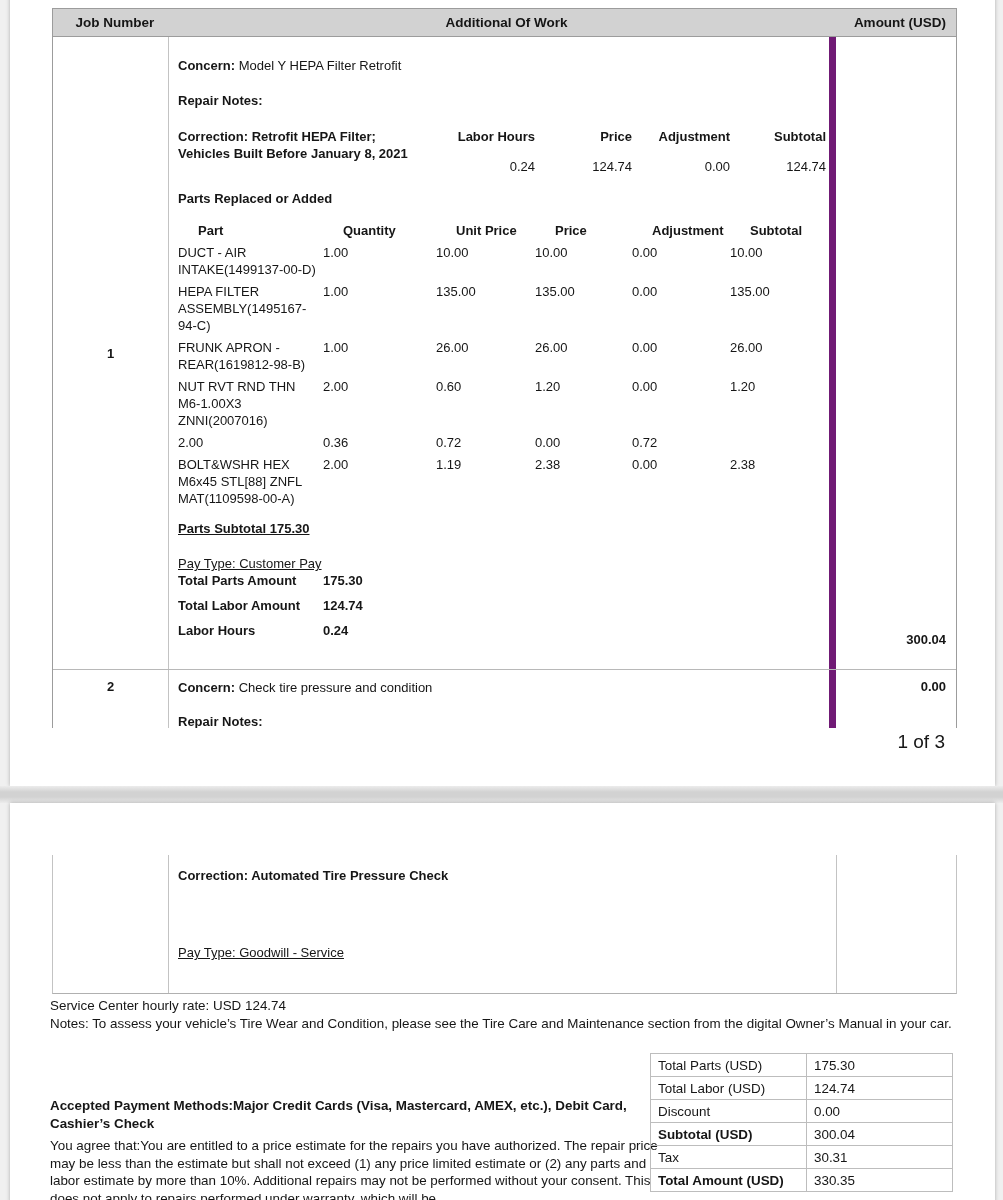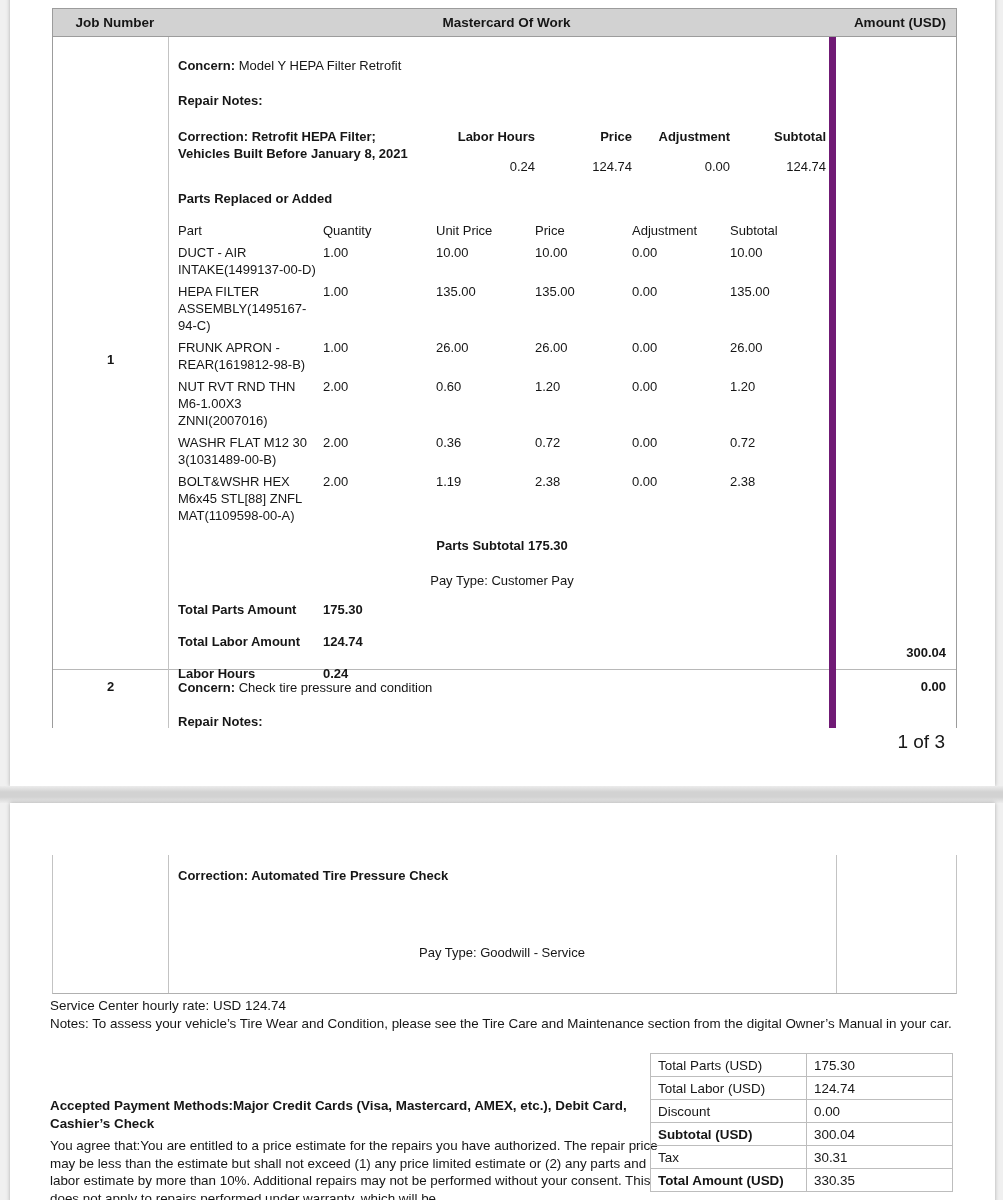--- a/index.html
+++ b/index.html
@@ -59,27 +59,27 @@
   }
   .labor-grid .num,.labor-grid .hdr{text-align:right;}
   .labor-grid .hdr{font-weight:bold;}
   .corr{grid-row:1 / span 2;font-weight:bold;padding-right:10px;}
 
   
   .parts-grid{
     display:grid;grid-template-columns:145px 113px 99px 97px 98px 96px;
     line-height:17px;margin-top:5px;
   }
-  .parts-grid.header{margin-top:15px;font-weight:normal;}
+  .parts-grid.header{margin-top:15px;font-weight:bold;margin-left:20px;}
   .parts-grid .num,.parts-grid .hdr-r{text-align:left;}
   .part-name{overflow-wrap:break-word;word-wrap:break-word;padding-right:6px;}
 
-  .right-650{width:648px;text-align:center;line-height:17px;}
-
-  .j1-totals{display:grid;grid-template-columns:145px 110px;row-gap:15px;line-height:17px;font-weight:bold;margin-top:12px;}
+  .right-650{width:648px;text-align:left;line-height:17px;text-decoration:underline;}
+
+  .j1-totals{display:grid;grid-template-columns:145px 110px;row-gap:8px;line-height:17px;font-weight:bold;margin-top:0;}
 
   .page-indicator{position:absolute;top:737px;right:50px;font-size:19px;}
 
   
   .frag-table{
     position:absolute;left:42px;top:52px;width:903px;height:138px;
     border-left:1px solid #c3c3c3;border-right:1px solid #c3c3c3;
     border-bottom:1px solid #b0b0b0;
     display:grid;grid-template-columns:116px 667px 120px;
   }
@@ -103,21 +103,21 @@
 </head>
 <body>
 
 <div style="position:absolute;inset:0;">
 
   <div class="page" id="page1">
     <div class="inv-table">
 
       <div class="inv-row inv-head">
         <div>Job Number</div>
-        <div>Mastercard Of Work</div>
+        <div>Additional Of Work</div>
         <div>Amount (USD)</div>
       </div>
 
       <div class="inv-row inv-body job1-row">
         <div class="cell-job">1</div>
         <div class="cell-desc">
 
           <div class="line"><span class="b">Concern:</span><span> Model Y HEPA Filter Retrofit</span></div>
 
           <div class="line b mt18">Repair Notes:</div>
@@ -171,21 +171,20 @@
           </div>
           <div class="parts-grid">
             <div class="part-name">NUT RVT RND THN M6-1.00X3 ZNNI(2007016)</div>
             <div class="num">2.00</div>
             <div class="num">0.60</div>
             <div class="num">1.20</div>
             <div class="num">0.00</div>
             <div class="num">1.20</div>
           </div>
           <div class="parts-grid">
-            <div class="part-name">WASHR FLAT M12 30 3(1031489-00-B)</div>
             <div class="num">2.00</div>
             <div class="num">0.36</div>
             <div class="num">0.72</div>
             <div class="num">0.00</div>
             <div class="num">0.72</div>
           </div>
           <div class="parts-grid">
             <div class="part-name">BOLT&amp;WSHR HEX M6x45 STL[88] ZNFL MAT(1109598-00-A)</div>
             <div class="num">2.00</div>
             <div class="num">1.19</div>

